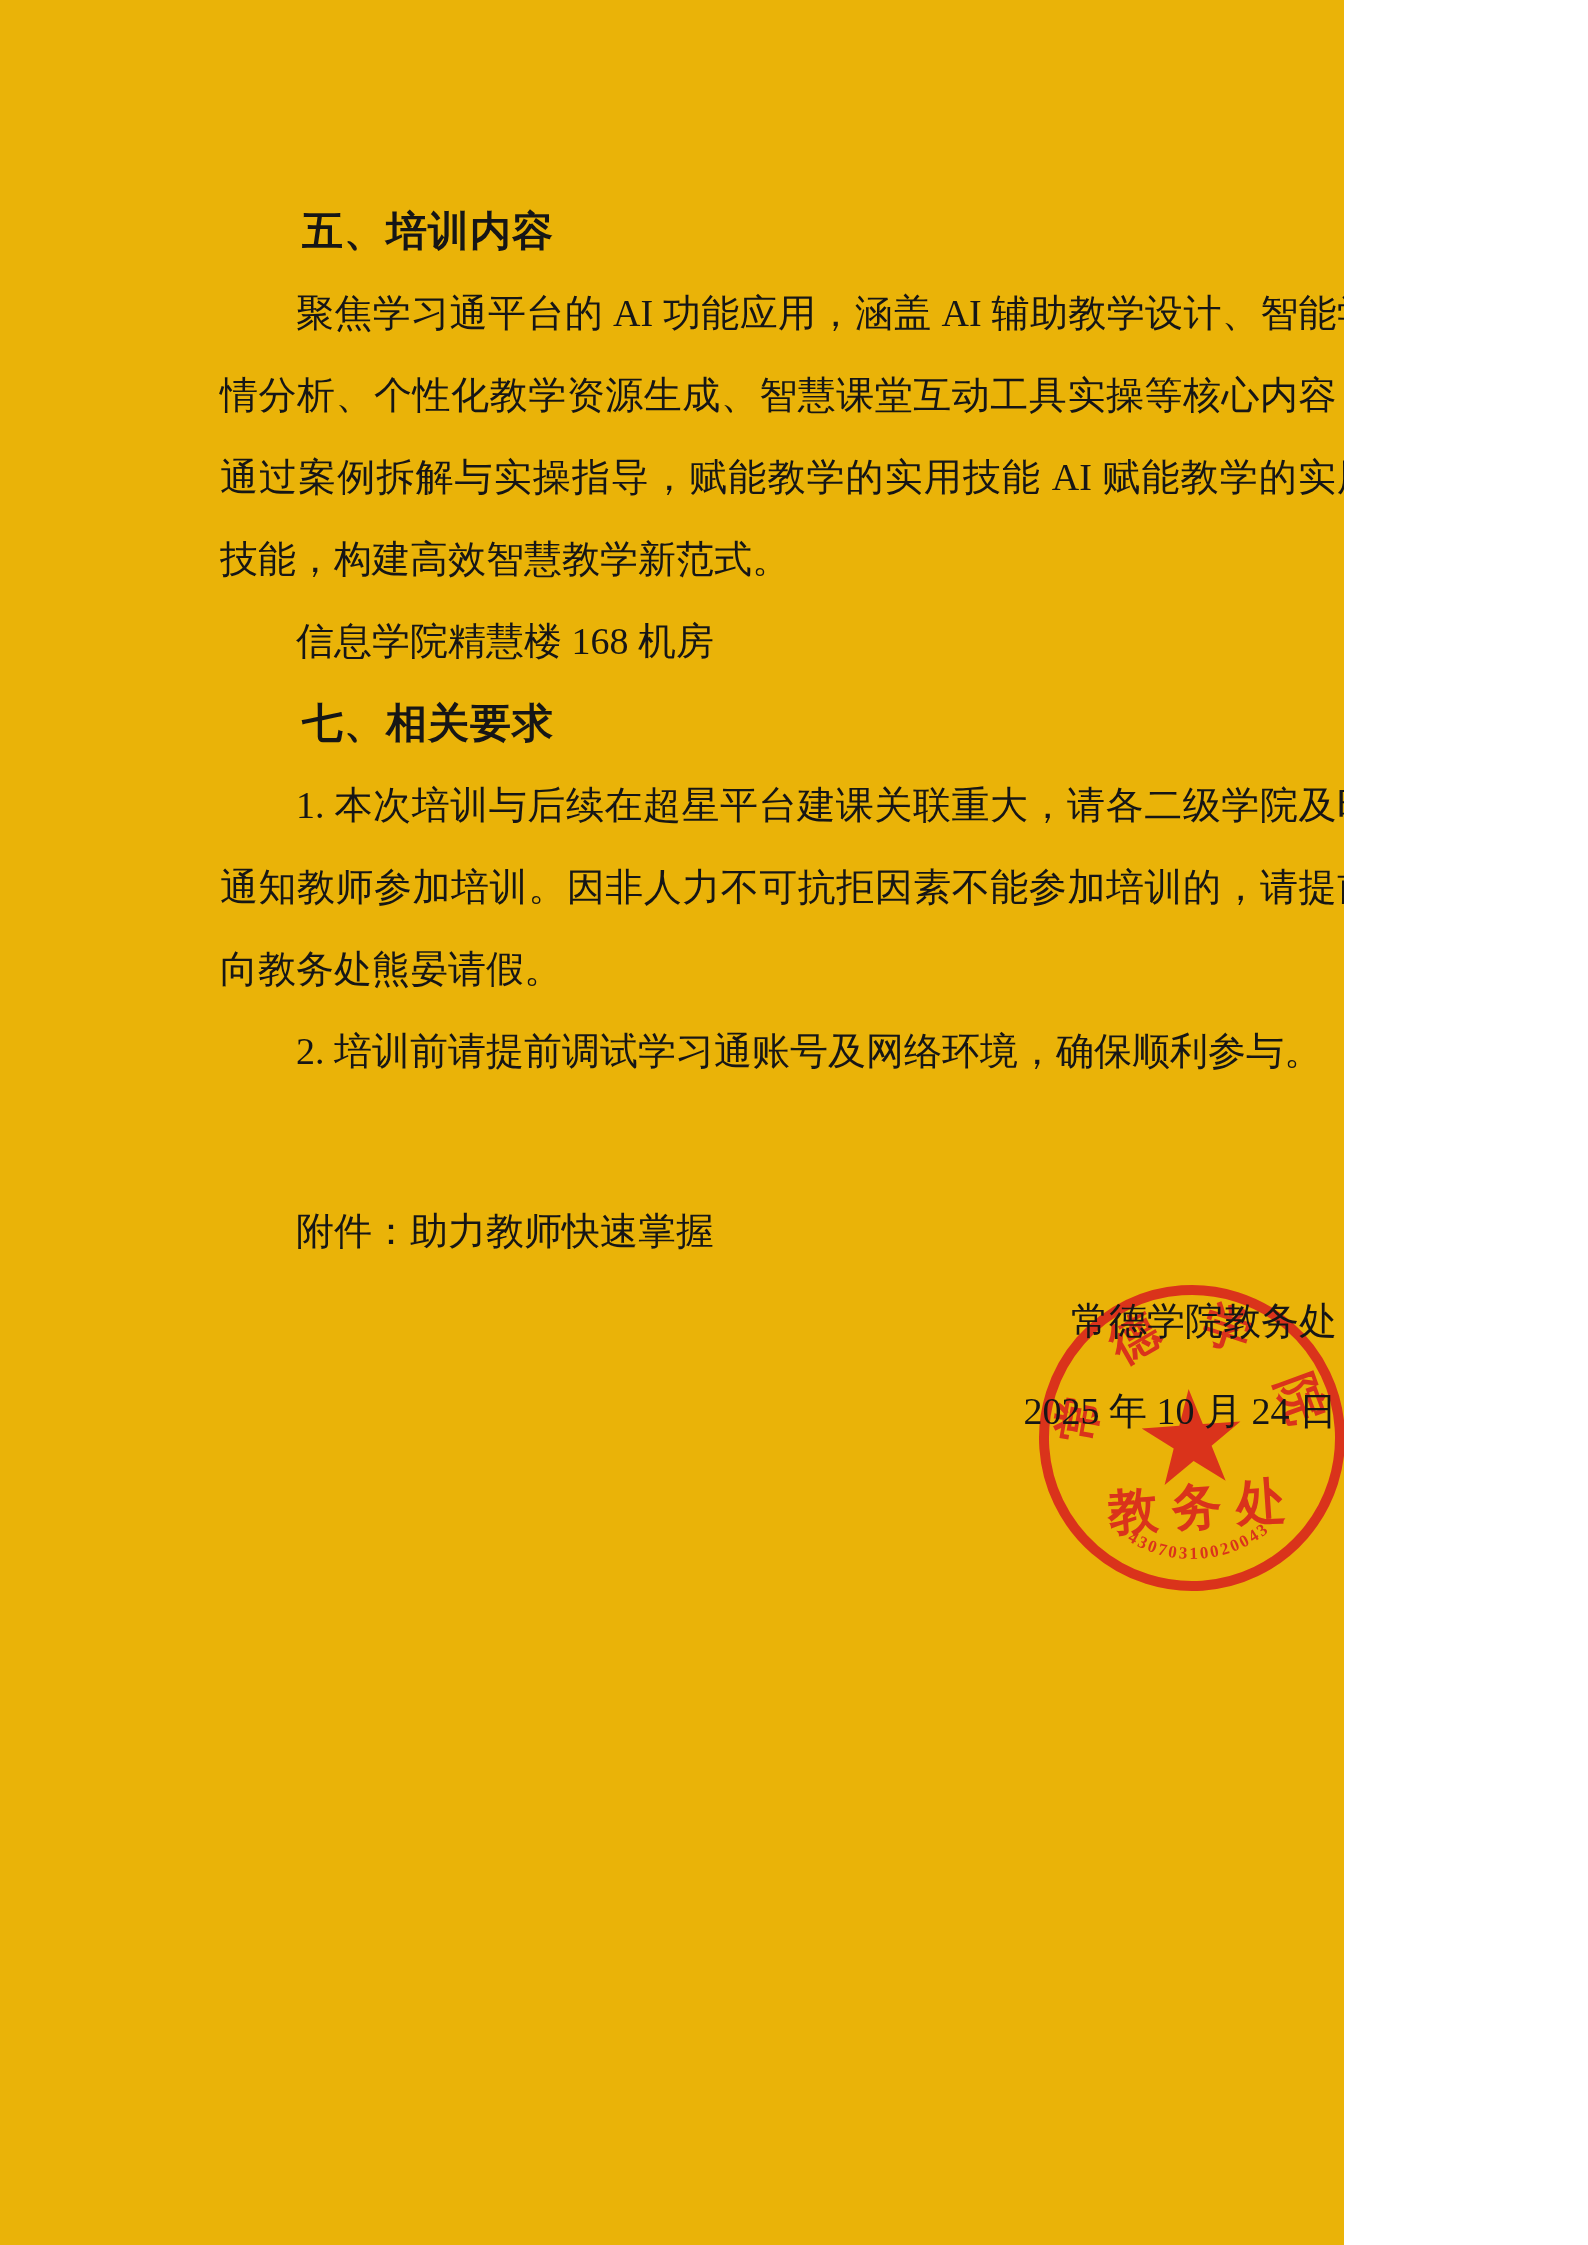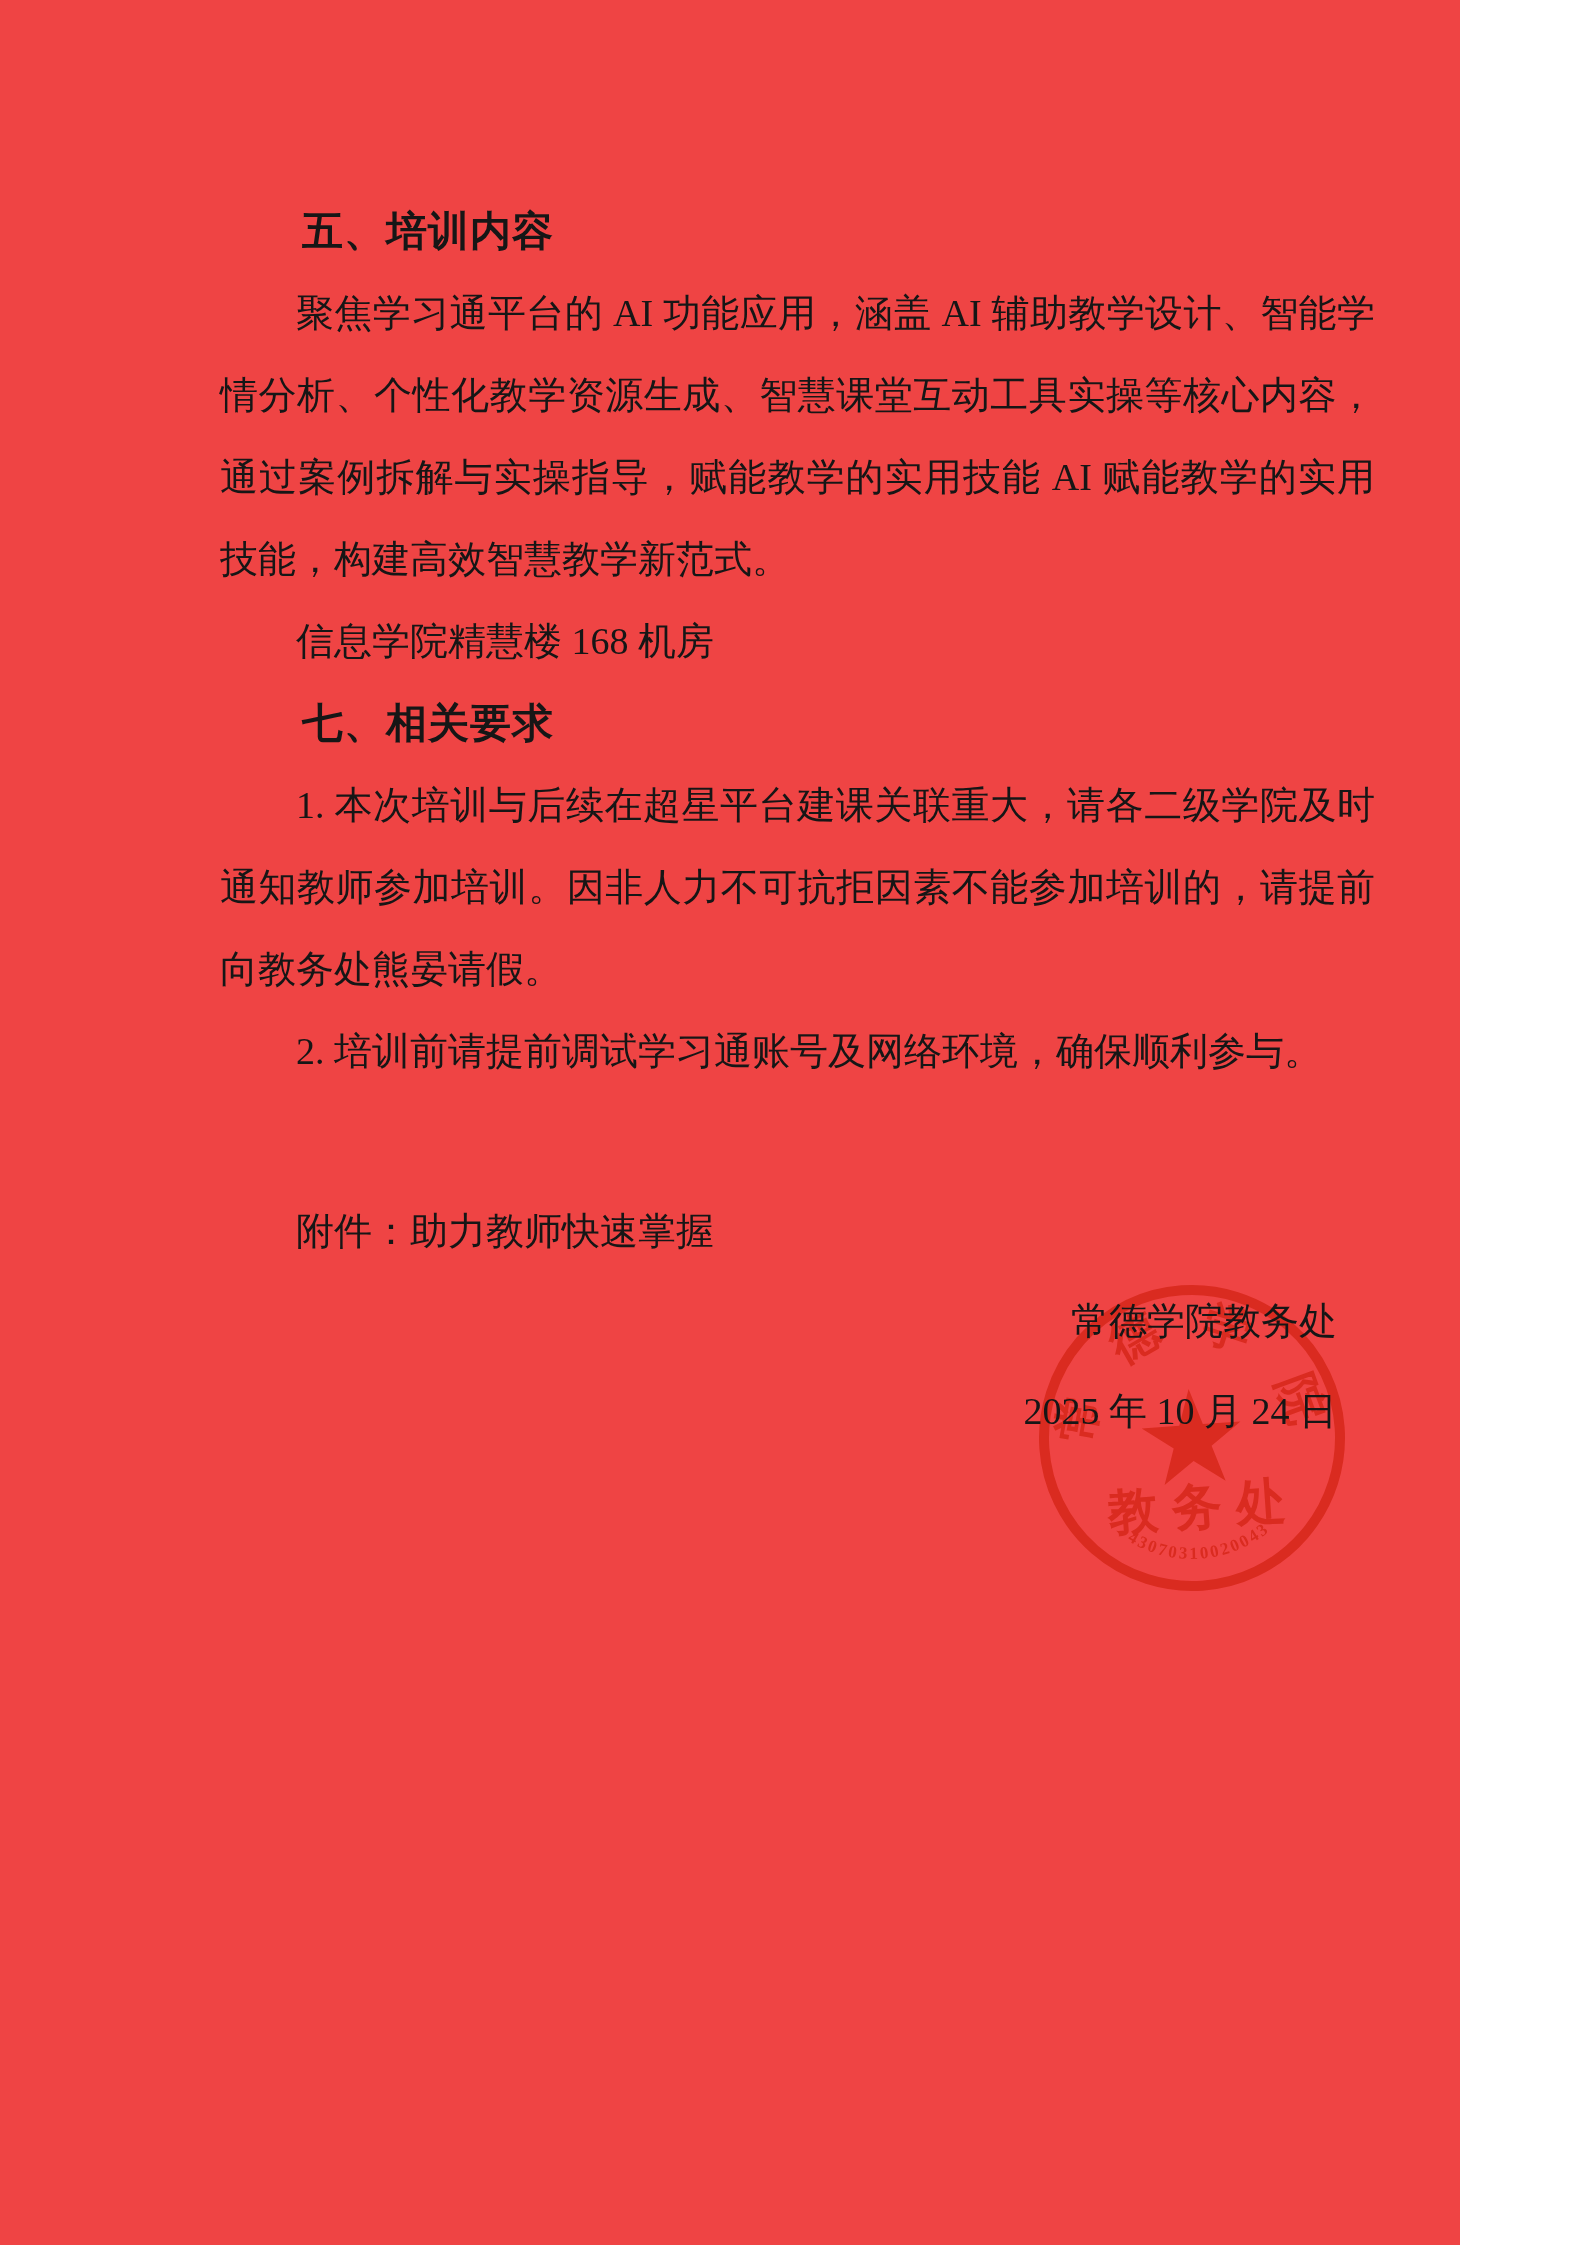--- a/index.html
+++ b/index.html
@@ -1,20 +1,20 @@
 <!DOCTYPE html>
 <html><head>
 <meta charset="utf-8">
 <style>
   html,body{margin:0;padding:0;background:#ffffff;}
   .page{
     position:relative;
-    width:1460px;
+    width:1344px;
     height:2245px;
-    background:#ef4444;
+    background:#eab308;
     overflow:hidden;
     font-family:"Liberation Serif","DejaVu Serif",serif;
     color:#161616;
   }
   .content{
     position:absolute;
     left:220px;
     top:190px;
     width:1155px;
     z-index:2;

